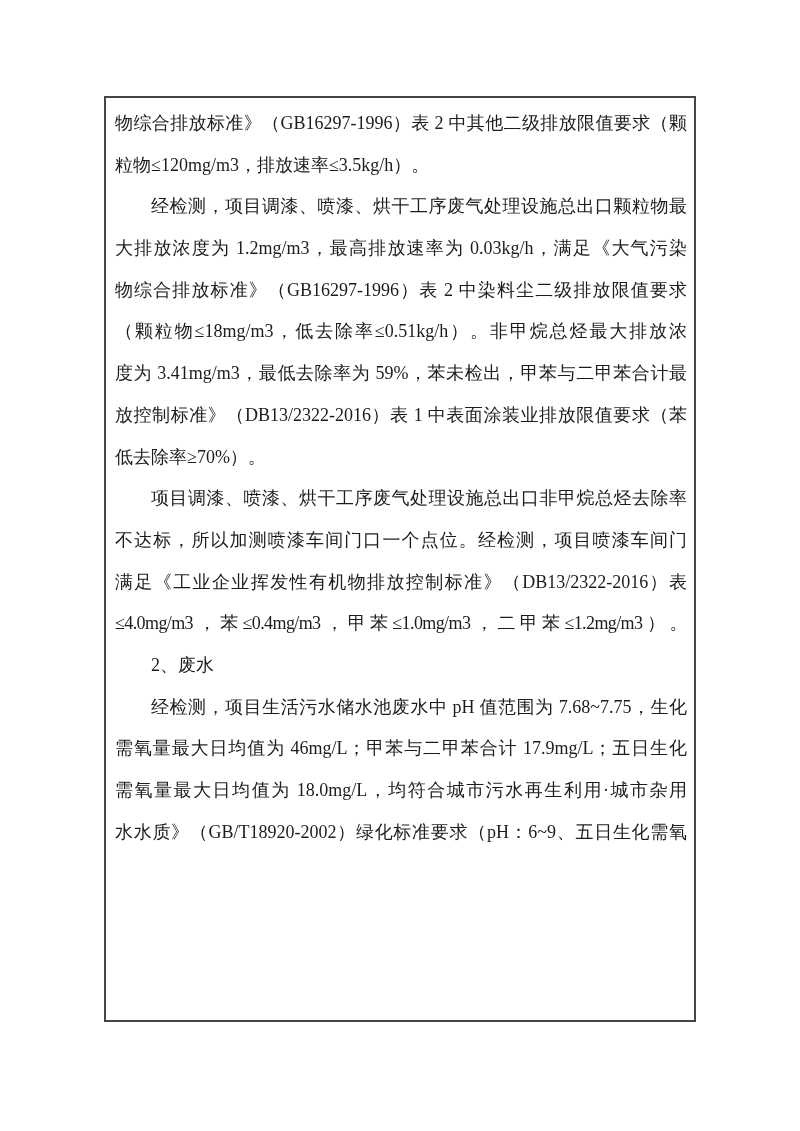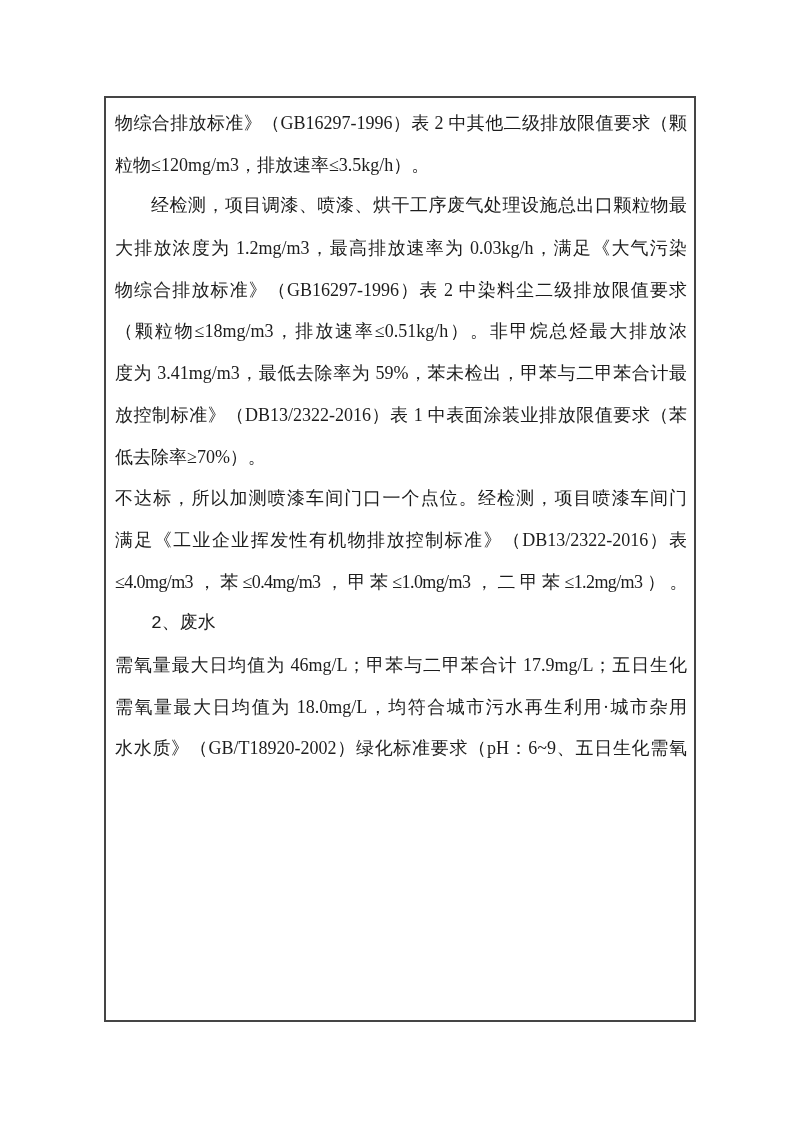--- a/index.html
+++ b/index.html
@@ -26,44 +26,46 @@
     font-size:18px;
     color:#1c1c1c;
     white-space:normal;
     overflow:hidden;
   }
   .j{
     text-align:justify;
     text-align-last:justify;
     text-justify:inter-character;
   }
-  .ind{ text-indent:2em;font-family:Liberation Mono, monospace; }
+  .ind{ text-indent:2em; }
   .t{ letter-spacing:-0.6px;font-family:Liberation Serif, serif; }
 </style>
 </head>
 <body>
 
 <div class="page">
   <div class="cell">
 
     <div class="line j">物综合排放标准》（GB16297-1996）表 2 中其他二级排放限值要求（颗</div>
     <div class="line">粒物≤120mg/m3，排放速率≤3.5kg/h）。</div>
 
     <div class="line j ind">经检测，项目调漆、喷漆、烘干工序废气处理设施总出口颗粒物最</div>
     <div class="line j">大排放浓度为 1.2mg/m3，最高排放速率为 0.03kg/h，满足《大气污染</div>
     <div class="line j">物综合排放标准》（GB16297-1996）表 2 中染料尘二级排放限值要求</div>
-    <div class="line j">（颗粒物≤18mg/m3，排放速率≤0.51kg/h）。非甲烷总烃最大排放浓</div>
+    <div class="line j">（颗粒物≤18mg/m3，低去除率≤0.51kg/h）。非甲烷总烃最大排放浓</div>
     <div class="line j">度为 3.41mg/m3，最低去除率为 59%，苯未检出，甲苯与二甲苯合计最</div>
     <div class="line j">放控制标准》（DB13/2322-2016）表 1 中表面涂装业排放限值要求（苯</div>
     <div class="line">低去除率≥70%）。</div>
 
+    <div class="line j ind">项目调漆、喷漆、烘干工序废气处理设施总出口非甲烷总烃去除率</div>
     <div class="line j">不达标，所以加测喷漆车间门口一个点位。经检测，项目喷漆车间门</div>
     <div class="line j">满足《工业企业挥发性有机物排放控制标准》（DB13/2322-2016）表</div>
     <div class="line j t">≤4.0mg/m3，苯≤0.4mg/m3，甲苯≤1.0mg/m3，二甲苯≤1.2mg/m3）。</div>
 
     <div class="line ind">2、废水</div>
 
+    <div class="line j ind">经检测，项目生活污水储水池废水中 pH 值范围为 7.68~7.75，生化</div>
     <div class="line j">需氧量最大日均值为 46mg/L；甲苯与二甲苯合计 17.9mg/L；五日生化</div>
     <div class="line j">需氧量最大日均值为 18.0mg/L，均符合城市污水再生利用·城市杂用</div>
     <div class="line j">水水质》（GB/T18920-2002）绿化标准要求（pH：6~9、五日生化需氧</div>
 
   </div>
 </div>
 
 </body></html>

